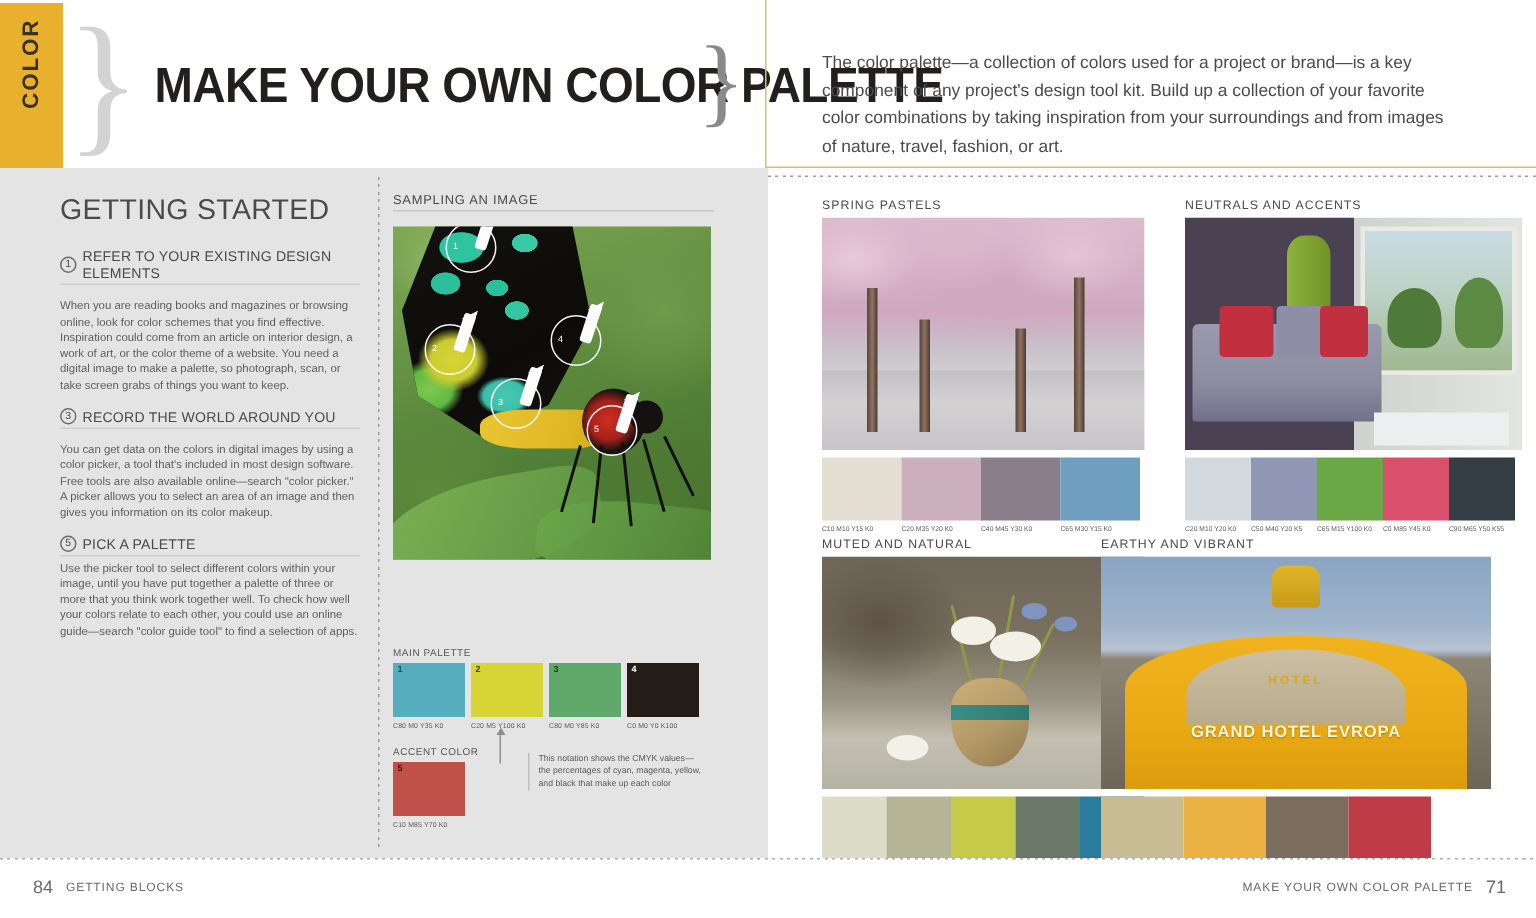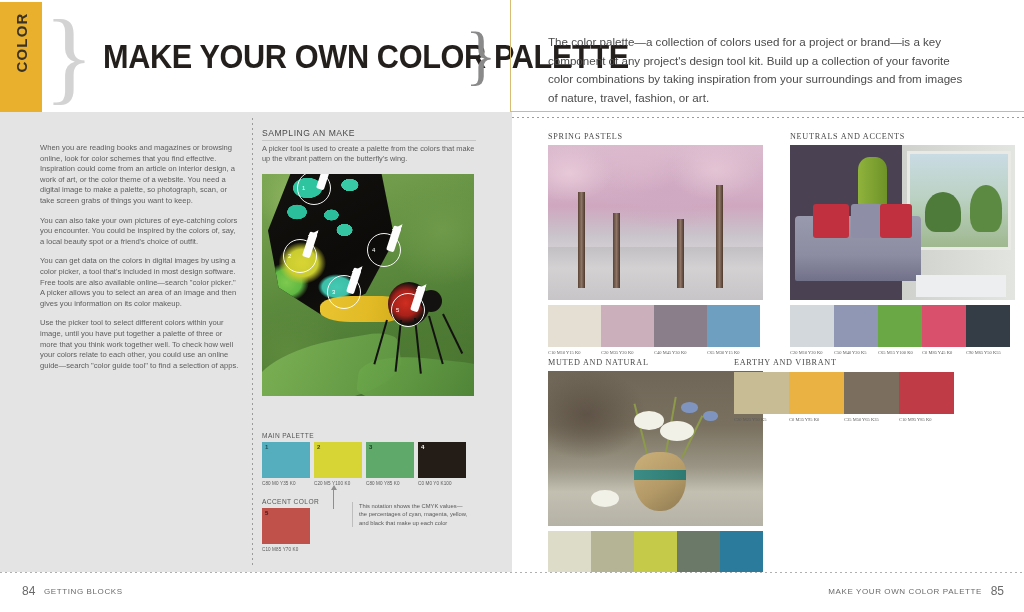--- a/index.html
+++ b/index.html
@@ -190,21 +190,21 @@
     position: absolute; left: 333px; top: 489px; width: 1px; height: 20px;
     background: #8e8e8e;
   }
   .callout-arrow:before {
     content:""; position:absolute; left:-2.5px; top:-4px;
     border-left:3px solid transparent; border-right:3px solid transparent;
     border-bottom:5px solid #8e8e8e;
   }
 
   
-  .pal { position: absolute; font-family: Liberation Serif, serif; }
+  .pal { position: absolute; }
   .pal-title { font-size: 8.2px; color: #4a4a4a; letter-spacing: .7px; margin-bottom: 4px; }
   .pal-photo { width: 100%; height: 155px; overflow: hidden; position: relative; }
   .pal-sw { display: flex; margin-top: 5px; }
   .pal-sw .cell { position: relative; }
   .pal-sw .cbox { height: 42px; }
   .pal-sw .ccode { font-size: 4.5px; color: #5a5a5a; margin-top: 3px; letter-spacing: 0; white-space: nowrap; }
 
   
   .ph-cherry {
     width: 100%; height: 100%;
@@ -328,42 +328,53 @@
   </div>
   <div class="rule-gold"></div>
   <div class="rule-gold-h"></div>
 
   <div class="page-left"></div>
   <div class="page-right"></div>
   <div class="dots-v"></div>
   <div class="dots-h-top"></div>
 
   <div class="col1">
+    <div class="h-getting">GETTING STARTED</div>
     <div class="steps">
       <div class="step">
+        <div class="step-head">
+          <span class="step-num">1</span>
+          <span class="step-title">REFER TO YOUR EXISTING DESIGN ELEMENTS</span>
+        </div>
       </div>
       <div class="step">
         <div class="step-body">When you are reading books and magazines or browsing online, look for color schemes that you find effective. Inspiration could come from an article on interior design, a work of art, or the color theme of a website. You need a digital image to make a palette, so photograph, scan, or take screen grabs of things you want to keep.</div>
       </div>
       <div class="step">
-        <div class="step-body">You can also take your own pictures of eye-catching colors you encounter. You could be inspired by the colors of, say, a local beauty spot or a friend's choice of outfit.</div>
+        <div class="step-head">
+          <span class="step-num">3</span>
+          <span class="step-title">RECORD THE WORLD AROUND YOU</span>
+        </div>
       </div>
       <div class="step">
         <div class="step-body">You can get data on the colors in digital images by using a color picker, a tool that's included in most design software. Free tools are also available online—search "color picker." A picker allows you to select an area of an image and then gives you information on its color makeup.</div>
       </div>
       <div class="step">
+        <div class="step-head">
+          <span class="step-num">5</span>
+          <span class="step-title">PICK A PALETTE</span>
+        </div>
         <div class="step-body">Use the picker tool to select different colors within your image, until you have put together a palette of three or more that you think work together well. To check how well your colors relate to each other, you could use an online guide—search "color guide tool" to find a selection of apps.</div>
       </div>
 
     </div>
   </div>
 
   <div class="col2">
-    <div class="sub-head">SAMPLING AN MAKE</div>
-    <div class="sub-body">A picker tool is used to create a palette from the colors that make up the vibrant pattern on the butterfly's wing.</div>
+    <div class="sub-head">SAMPLING AN IMAGE</div>
     <div class="butterfly">
       <div class="leaf"></div>
       <div class="leaf2"></div>
       <div class="bfly-wing"></div>
       <div class="bfly-body"></div>
       <div class="bfly-thorax"></div>
       <div class="bfly-head"></div>
       <div class="legs">
         <div class="leg" style="left:6px;top:6px;height:46px;transform:rotate(16deg)"></div>
         <div class="leg" style="left:20px;top:6px;height:52px;transform:rotate(6deg)"></div>
@@ -554,20 +565,30 @@
       </div>
       <div class="cell" style="width:43px">
         <div class="cbox" style="background: rgb(43, 123, 156);"></div>
         <div class="ccode">C95 M30 Y35 K5</div>
       </div>
     </div>
   </div>
 
   <div class="pal" style="left:734px;top:358px;width:260px">
     <div class="pal-title">EARTHY AND VIBRANT</div>
+    <div class="pal-photo">
+      <div class="ph-hotel">
+        <div class="h-roof"></div>
+        <div class="h-facade"></div>
+        <div class="h-statue"></div>
+        <div class="h-arch"></div>
+        <div class="h-hotelword">HOTEL</div>
+        <div class="h-sign">GRAND HOTEL EVROPA</div>
+      </div>
+    </div>
     <div class="pal-sw">
       <div class="cell" style="width:55px">
         <div class="cbox" style="background: rgb(199, 188, 148);"></div>
         <div class="ccode">C20 M25 Y50 K5</div>
       </div>
       <div class="cell" style="width:55px">
         <div class="cbox" style="background: rgb(233, 178, 67);"></div>
         <div class="ccode">C0 M35 Y95 K0</div>
       </div>
       <div class="cell" style="width:55px">
@@ -579,16 +600,16 @@
         <div class="ccode">C10 M95 Y85 K0</div>
       </div>
     </div>
   </div>
 
   <div class="footer">
     <div class="foot-dots"></div>
     <div class="pg-num" style="left:22px">84</div>
     <div class="pg-txt" style="left:44px">GETTING BLOCKS</div>
     <div class="pg-txt" style="right:42px">MAKE YOUR OWN COLOR PALETTE</div>
-    <div class="pg-num" style="right:20px">85</div>
+    <div class="pg-num" style="right:20px">71</div>
   </div>
 
 </div>
 
 </body></html>

